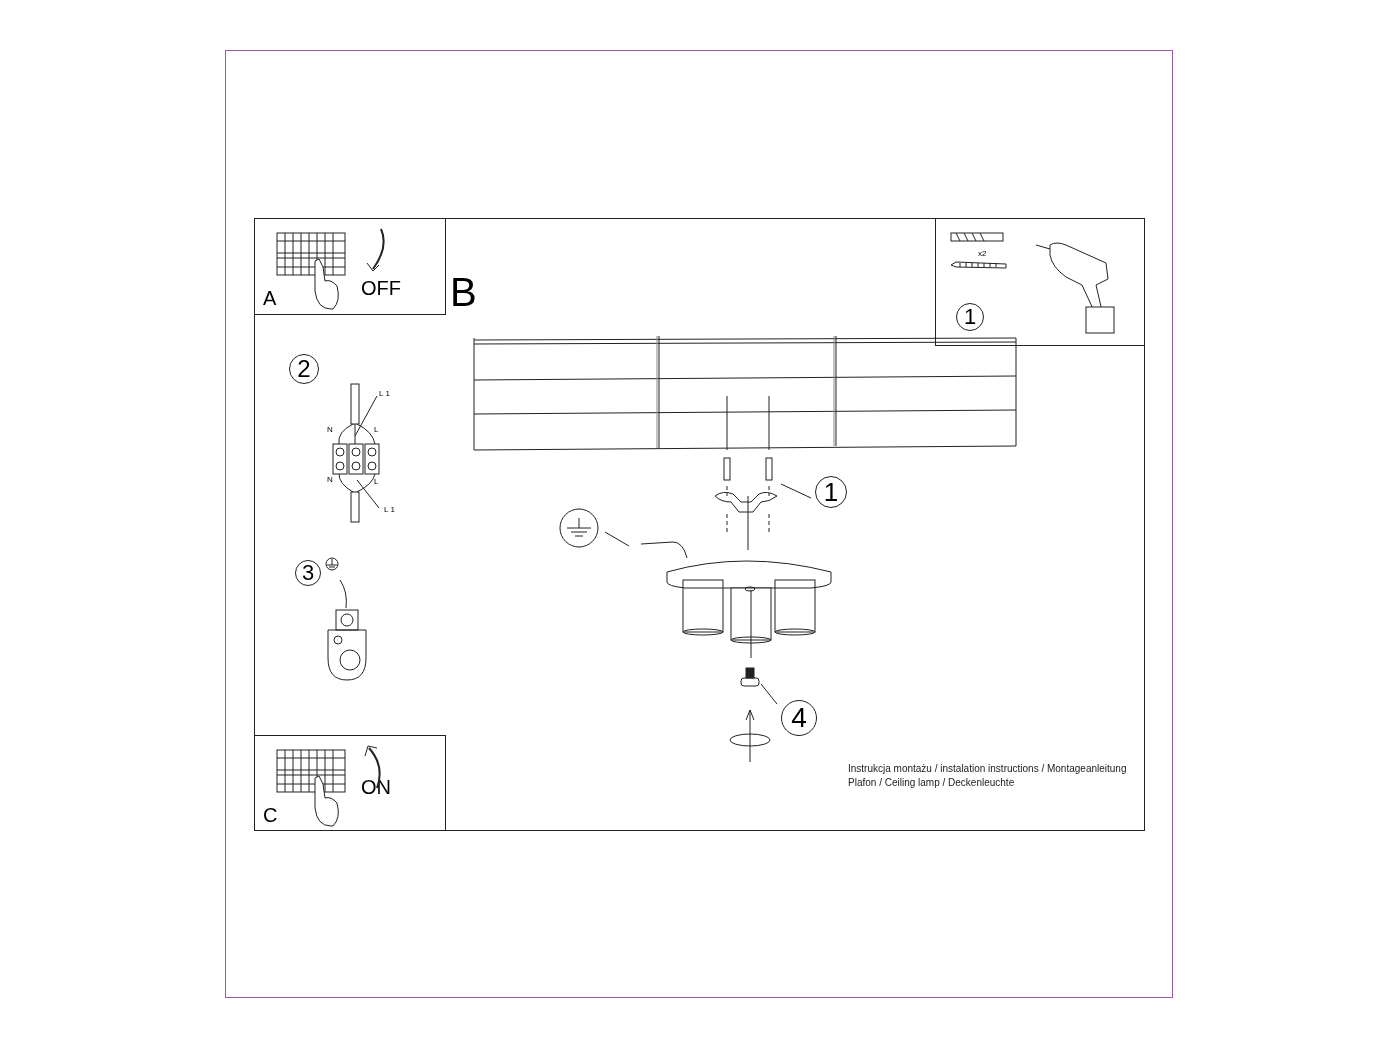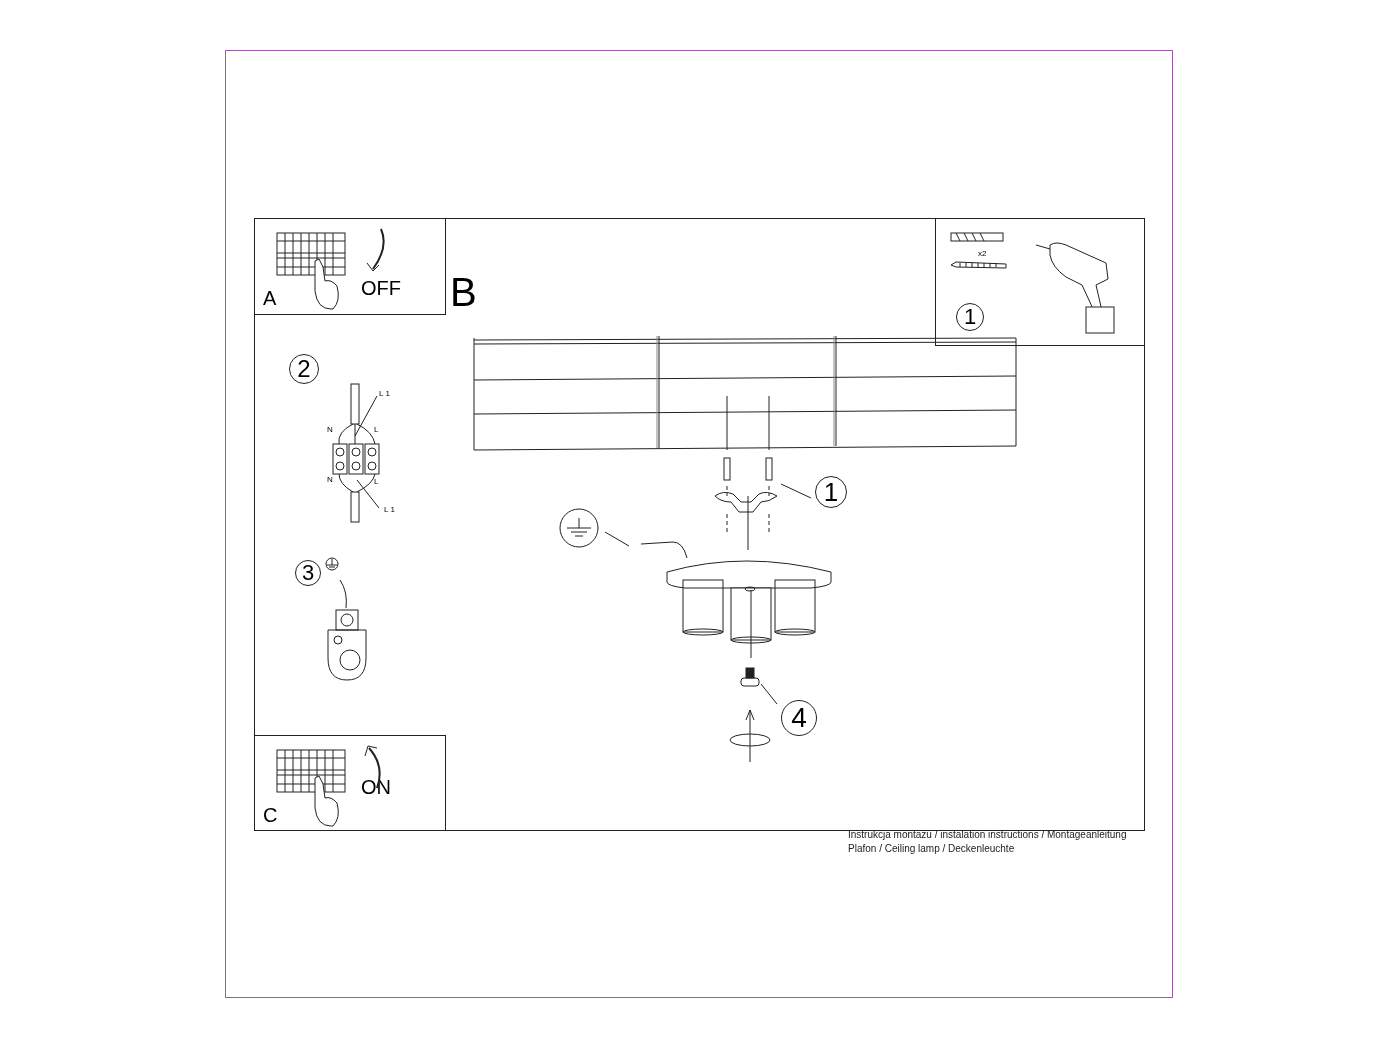--- a/index.html
+++ b/index.html
@@ -7,21 +7,21 @@
   .page-frame { position:absolute; left:225px; top:50px; width:948px; height:948px; border:1px solid #9b59a8; box-sizing:border-box; }
   .sheet { position:absolute; left:254px; top:218px; width:891px; height:613px; border:1px solid #222; box-sizing:border-box; }
   .panel { position:absolute; border:1px solid #222; box-sizing:border-box; background:#fff; }
   .panel-a { left:254px; top:218px; width:192px; height:97px; }
   .panel-c { left:254px; top:735px; width:192px; height:96px; }
   .panel-tools { left:935px; top:218px; width:210px; height:128px; }
   .letter { position:absolute; font-size:20px; }
   .big-letter { position:absolute; font-size:40px; left:450px; top:272px; line-height:1; }
   .switch-label { position:absolute; font-size:20px;text-align:right; }
   .circled { position:absolute; border:1px solid #222; border-radius:50%; display:flex; align-items:center; justify-content:center; box-sizing:border-box; background:#fff; }
-  .footer-text { position:absolute; left:848px; top:828px; font-size:10px; line-height:14px; color:#222; }
+  .footer-text { position:absolute; left:848px; top:762px; font-size:10px; line-height:14px; color:#222; }
   svg { position:absolute; overflow:visible; }
   .small-lbl { position:absolute; font-size:8px; }
 </style>
 </head>
 <body>
 
 <div class="page-frame"></div>
 <div class="sheet"></div>
 
 <div class="panel panel-a">

